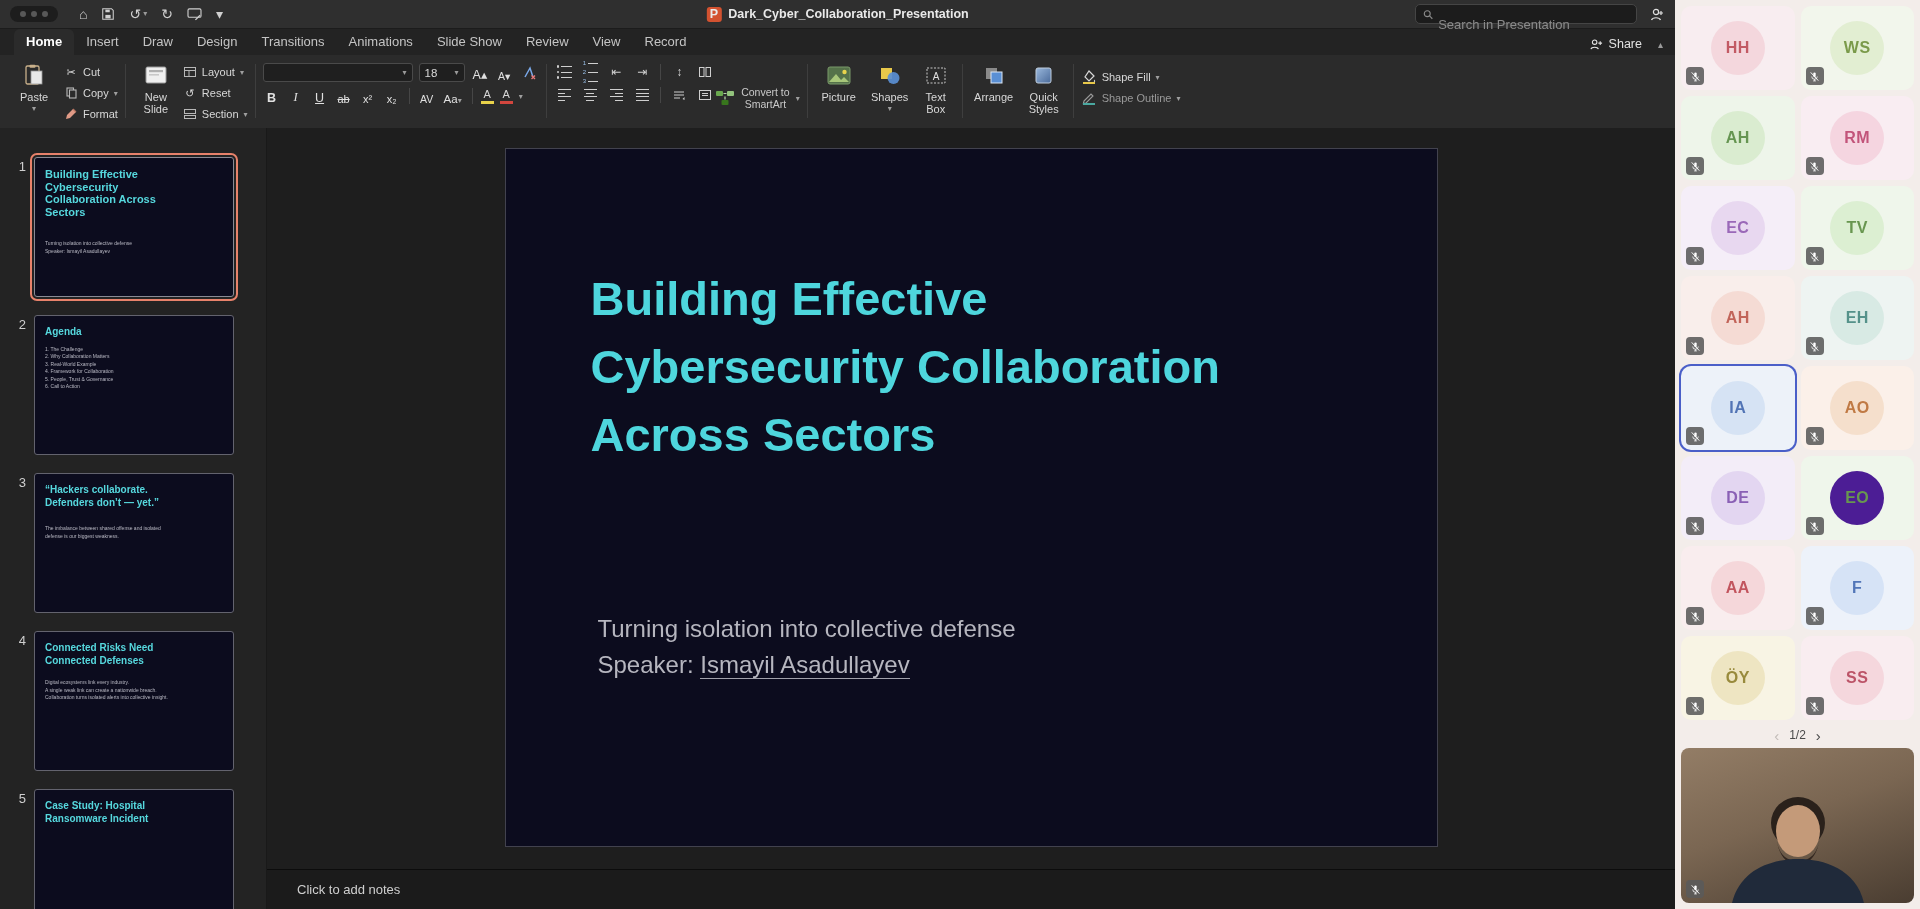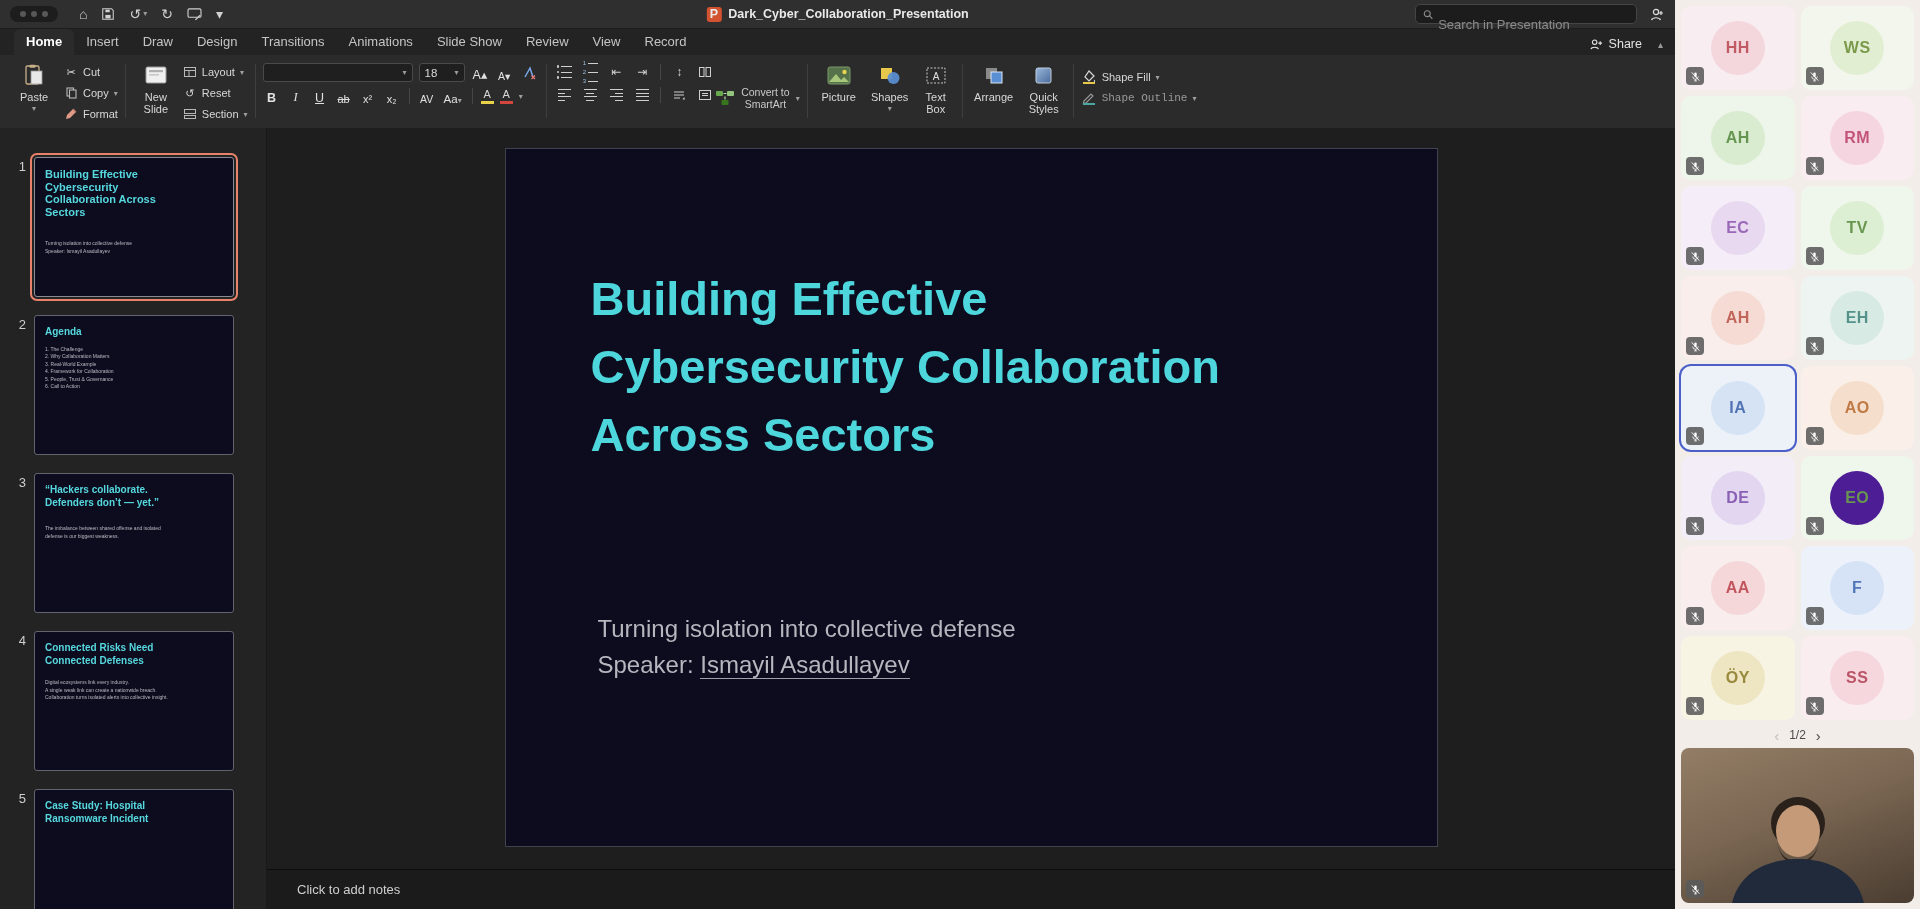--- a/index.html
+++ b/index.html
@@ -478,21 +478,21 @@
           <span class="lbl">Shape Fill</span>
           <span class="crt">▾</span>
         </div>
         <div class="sm fillrow" style="color:#9a9a9a;">
           <span class="icn">
             <svg width="14" height="14" viewBox="0 0 14 14">
                 <path d="M2 10L9 3l2 2-7 7-2.6.6z" fill="none" stroke="#9a9a9a" stroke-width="1.1"></path>
                 <rect x="1" y="12" width="12" height="2" fill="#4aa8a0"></rect>
               </svg>
           </span>
-          <span class="lbl" style="color:#9a9a9a;font-family:Liberation Mono, monospace;">Shape Outline</span>
+          <span class="lbl" style="color:#9a9a9a;">Shape Outline</span>
           <span class="crt">▾</span>
         </div>
       </div>
     </div>
 
     <div class="workspace">
 
       <div class="thumbs">
 
         <div class="throw">

